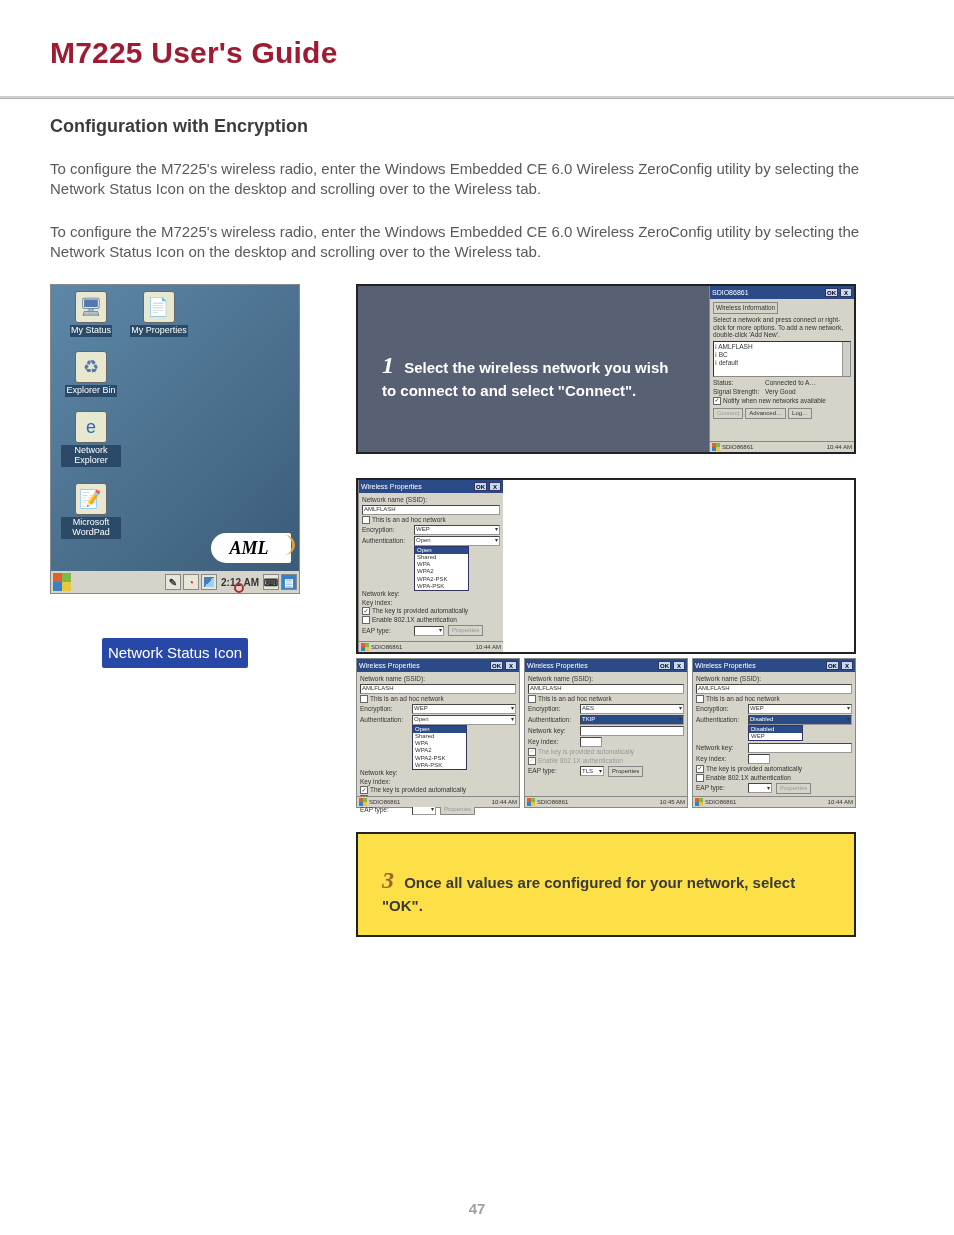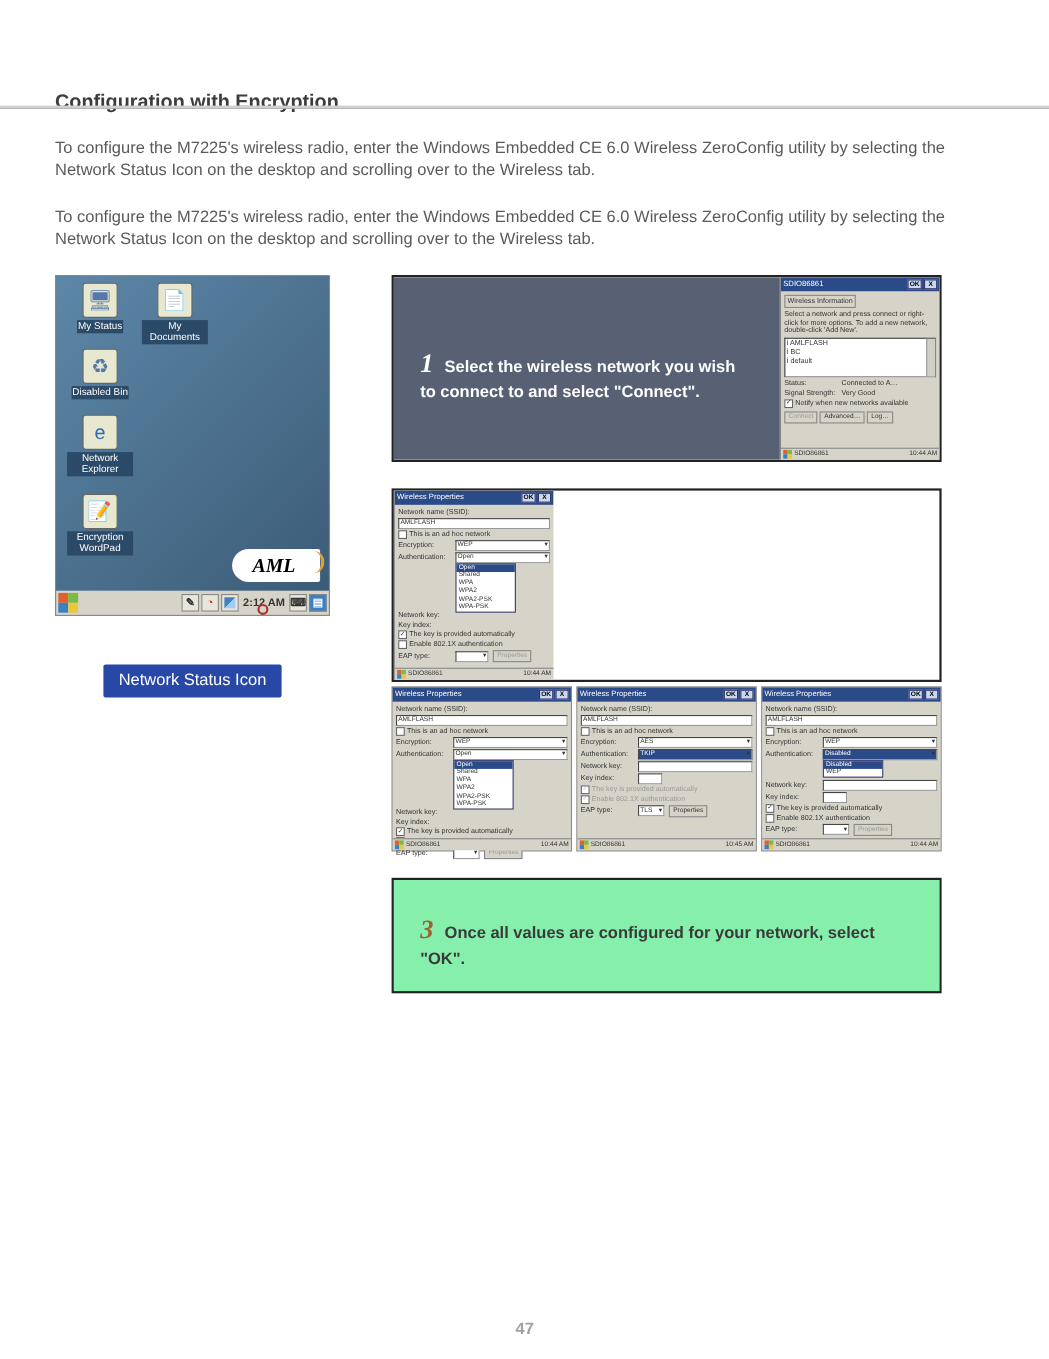--- a/index.html
+++ b/index.html
@@ -169,21 +169,21 @@
     border-radius:50%;
     left:183px;
     bottom:0;
     background:transparent;
   }
 
   .callout {
     margin-top: 22px;
     background: #2848a8;
     color: #fff;
-    width: 162px;
+    width: 146px;
     padding: 6px 4px;
     text-align: center;
     font-size: 15px;
     border-radius: 2px;
     line-height:1.2;
   }
 
   .aml-tag {
     position: absolute;
     right: 8px;
@@ -246,21 +246,21 @@
     border-left:1px solid #888;
     position: relative;
     font-size: 7px;
     color: #333;
     padding: 0;
   }
   .step-box.step3 {
     min-height: 80px;
   }
   .step-box.step3 .step-text{
-    background:#86efac;
+    background:#fde047;
     color:#5a5a5a;
     justify-content:center;
   }
   .step-box.step3 .step-num{
     color:#a06030;
   }
   .step-box.step3 .first{ font-weight:bold; color:#3a3a3a;}
 
   
   .titlebar {
@@ -361,53 +361,54 @@
     text-align:center;
     color:#a0a0a0;
     font-size:15px;
     font-weight:bold;
   }
 </style>
 </head>
 <body>
 
 <div class="page">
+  <div class="doc-title">M7225 User's Guide</div>
   <hr class="title-rule">
 
   <div class="section">
     <div class="section-heading">Configuration with Encryption</div>
     <p class="para">To configure the M7225's wireless radio, enter the Windows Embedded CE 6.0 Wireless ZeroConfig utility by selecting the Network Status Icon on the desktop and scrolling over to the Wireless tab.</p>
     <p class="para">To configure the M7225's wireless radio, enter the Windows Embedded CE 6.0 Wireless ZeroConfig utility by selecting the Network Status Icon on the desktop and scrolling over to the Wireless tab.</p>
 
     <div class="content-row">
 
       <div class="left-col">
         <div class="desktop">
 
           <div class="dicon" style="left:10px;top:6px;">
             <div class="glyph">🖥</div>
             <span class="lbl">My Status</span>
           </div>
           <div class="dicon" style="left:78px;top:6px;">
             <div class="glyph">📄</div>
             <span class="lbl">My
-Documents</span>
+Properties</span>
           </div>
           <div class="dicon" style="left:10px;top:66px;">
             <div class="glyph">♻</div>
-            <span class="lbl">Disabled Bin</span>
+            <span class="lbl">Explorer Bin</span>
           </div>
           <div class="dicon" style="left:10px;top:126px;">
             <div class="glyph" style="color:#2a6bb8;">e</div>
             <span class="lbl">Network
 Explorer</span>
           </div>
           <div class="dicon" style="left:10px;top:198px;">
             <div class="glyph">📝</div>
-            <span class="lbl">Encryption
+            <span class="lbl">Microsoft
 WordPad</span>
           </div>
 
           <div class="aml-tag">AML</div>
 
           <div class="taskbar">
             <div class="start-glyph">
                 <span></span>
                 <span></span>
                 <span></span>

